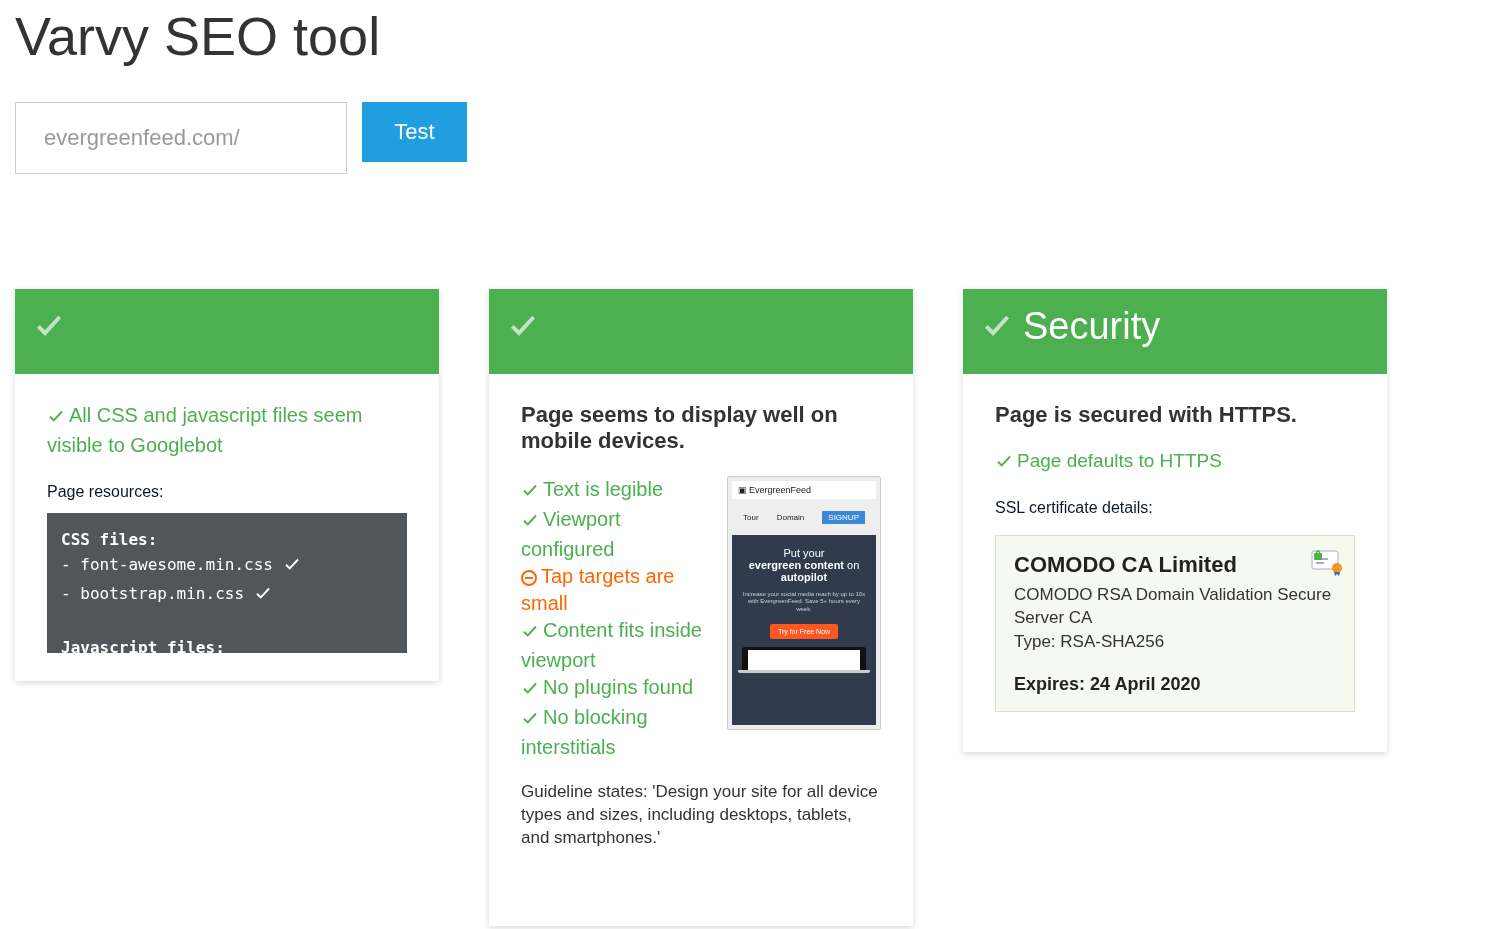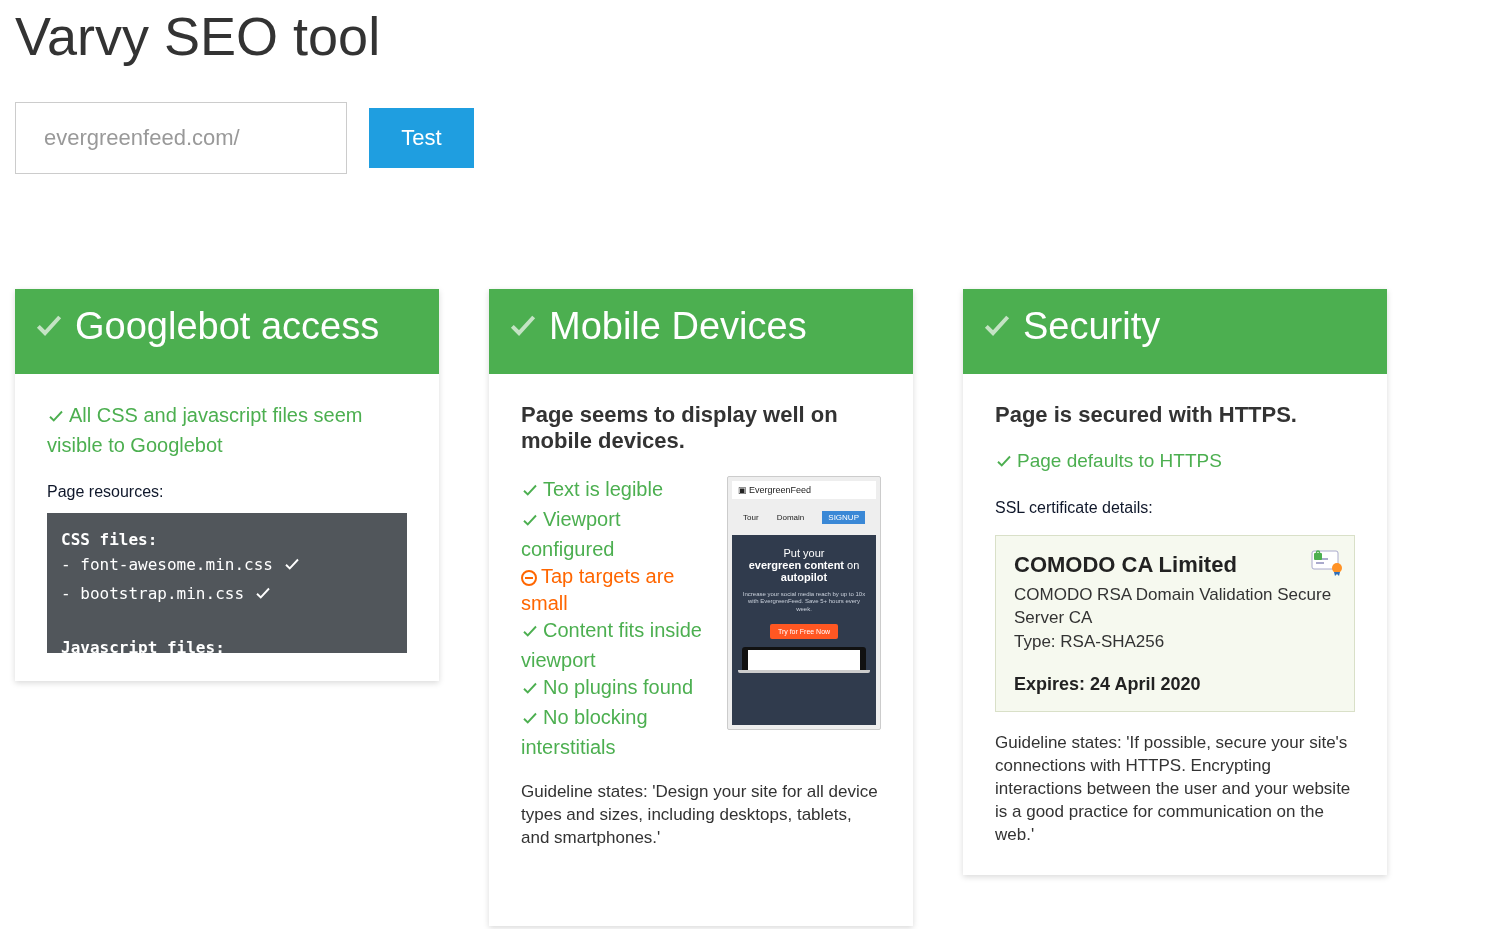--- a/index.html
+++ b/index.html
@@ -1,18 +1,18 @@
 <!DOCTYPE html>
 <html><head>
 <meta charset="utf-8">
 <style>
 *{box-sizing:border-box;margin:0;padding:0}
 body{font-family:"Segoe UI",Arial,Helvetica,sans-serif;padding:5px 15px;background:#fff;color:#222;width:1507px}
 .title{font-size:54px;font-weight:300;color:#333;margin-bottom:35px}
-.search-row{display:flex;gap:22px;margin-bottom:115px;align-items:center}
+.search-row{display:flex;gap:15px;margin-bottom:115px;}
 .url-input{width:332px;height:72px;border:1px solid #ccc;font-size:22px;padding:0 28px;color:#444;background:#fff}
 .url-input::placeholder{color:#999}
 .test-btn{width:105px;height:60px;background:#1f9ee0;color:#fff;border:none;font-size:22px;cursor:pointer;font-weight:400}
 .cards{display:flex;gap:50px;align-items:flex-start}
 .card{width:424px;box-shadow:0 2px 6px rgba(0,0,0,.15);background:#fff}
 .card-header{background:#4caf50;color:#fff;padding:16px 18px 23px 18px;font-size:38px;font-weight:300;line-height:1.15}
 .check-head{display:inline-block;margin-right:10px;vertical-align:-2px}
 .check-head svg{width:32px;height:32px;stroke:#c4e3c4;stroke-width:3;fill:none}
 .card-body{padding:28px 32px}
 .sub-head{font-size:22px;font-weight:700;margin-bottom:22px;color:#333}
@@ -56,21 +56,21 @@
   <input class="url-input" type="text" placeholder="evergreenfeed.com/" style="">
   <button class="test-btn">Test</button>
 </div>
 
 <div class="cards">
 
   <div class="card">
     <div class="card-header">
       <span class="check-head"><svg viewBox="0 0 24 24">
             <polyline points="4,13 9,18 20,6"></polyline>
-          </svg></span><span>Googlebot access</span>
+          </svg></span>
     </div>
     <div class="card-body">
       <div class="check-line">
         <span class="chk"><svg viewBox="0 0 24 24">
               <polyline points="4,13 9,18 20,6"></polyline>
             </svg></span><span>All CSS and javascript files seem visible to Googlebot</span>
       </div>
       <div class="muted">Page resources:</div>
       <div class="code-box">
         <div class="code-bold">CSS files:</div>
@@ -84,21 +84,21 @@
         <div class="code-bold">Javascript files:</div>
         
       </div>
     </div>
   </div>
 
   <div class="card">
     <div class="card-header">
       <span class="check-head"><svg viewBox="0 0 24 24">
             <polyline points="4,13 9,18 20,6"></polyline>
-          </svg></span><span>Mobile Devices</span>
+          </svg></span>
     </div>
     <div class="card-body">
       <div class="sub-head">Page seems to display well on mobile devices.</div>
       <div class="mobile-wrap">
         <div class="mobile-checks" id="mobile-checks">
             <div class="check-line"><span class="chk"><svg viewBox="0 0 24 24">
                   <polyline points="4,13 9,18 20,6"></polyline>
                 </svg></span>Text is legible</div>
             <div class="check-line"><span class="chk"><svg viewBox="0 0 24 24">
                   <polyline points="4,13 9,18 20,6"></polyline>
@@ -161,17 +161,16 @@
             <rect x="8.5" y="3" width="3" height="3" rx="1.5" fill="none" stroke="#4caf50" stroke-width="1.5"></rect>
             <circle cx="29" cy="20" r="5" fill="#ff9226"></circle>
             <path d="M26 24 l1 4 2 -2 2 2 1 -4" fill="#2f6fb9"></path>
           </svg>
         </div>
         <div class="ssl-title">COMODO CA Limited</div>
         <div class="ssl-line">COMODO RSA Domain Validation Secure Server CA</div>
         <div class="ssl-line">Type: RSA-SHA256</div>
         <div class="ssl-exp">Expires: 24 April 2020</div>
       </div>
-      <div class="guideline">Guideline states: 'If possible, secure your site's connections with HTTPS. Encrypting interactions between the user and your website is a good practice for communication on the web.'</div>
     </div>
   </div>
 
 </div>
 
 </body></html>

